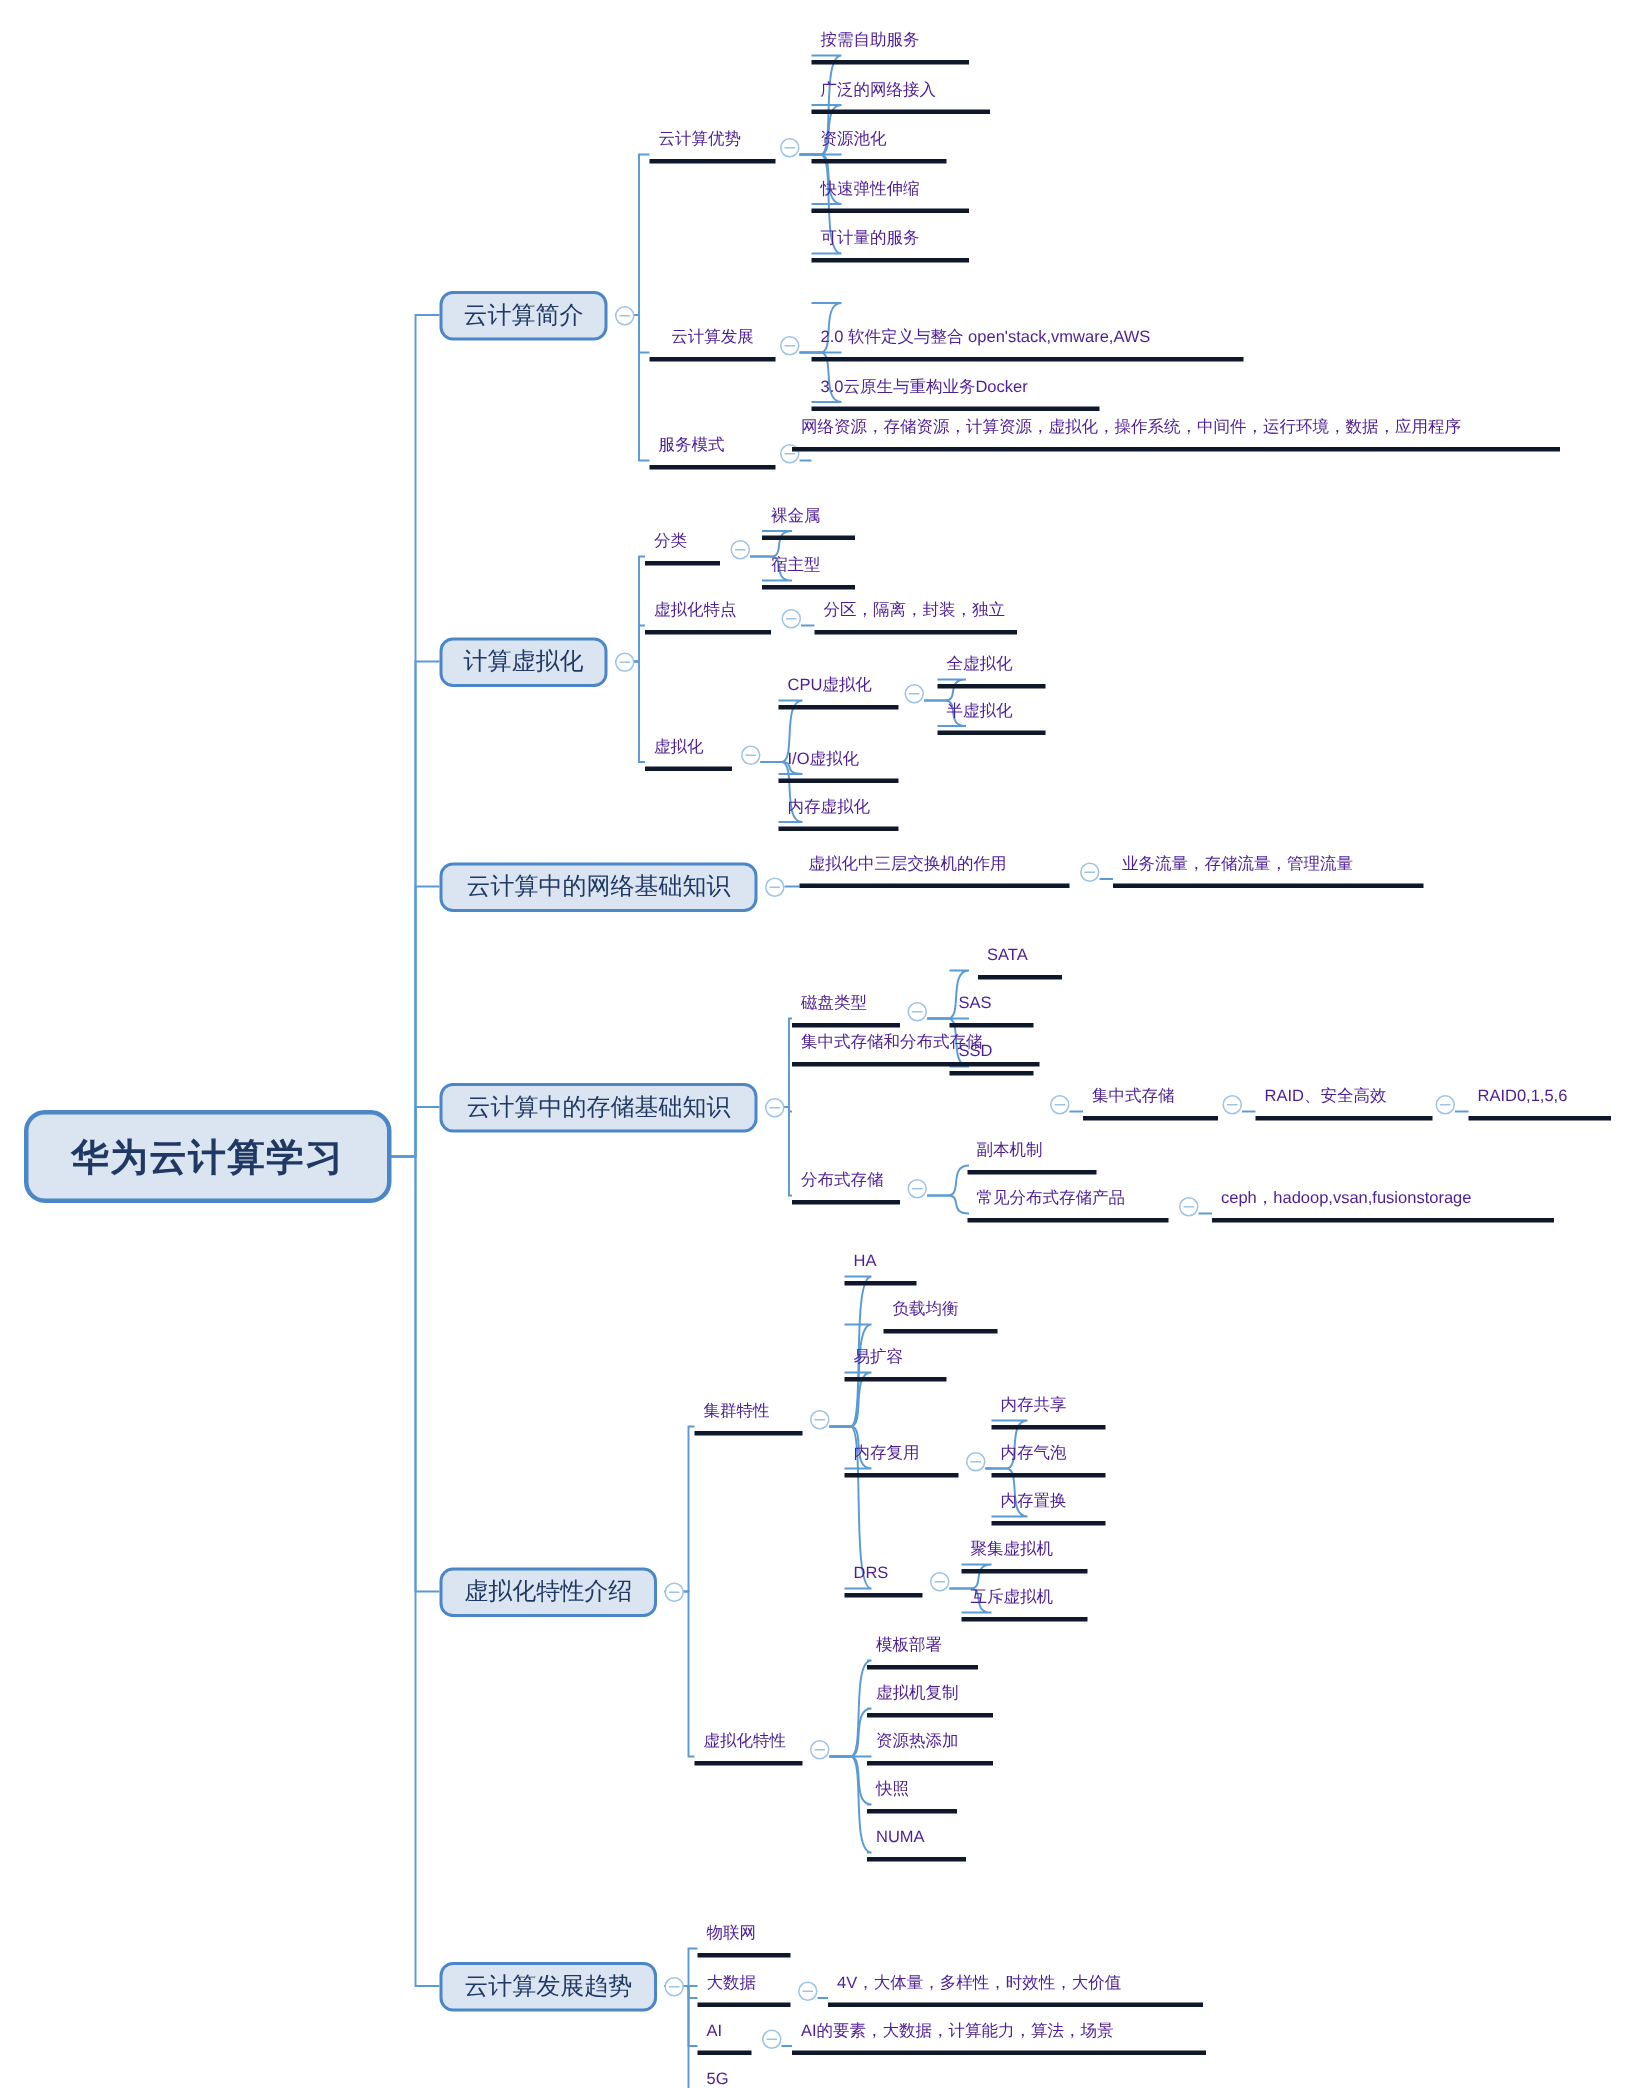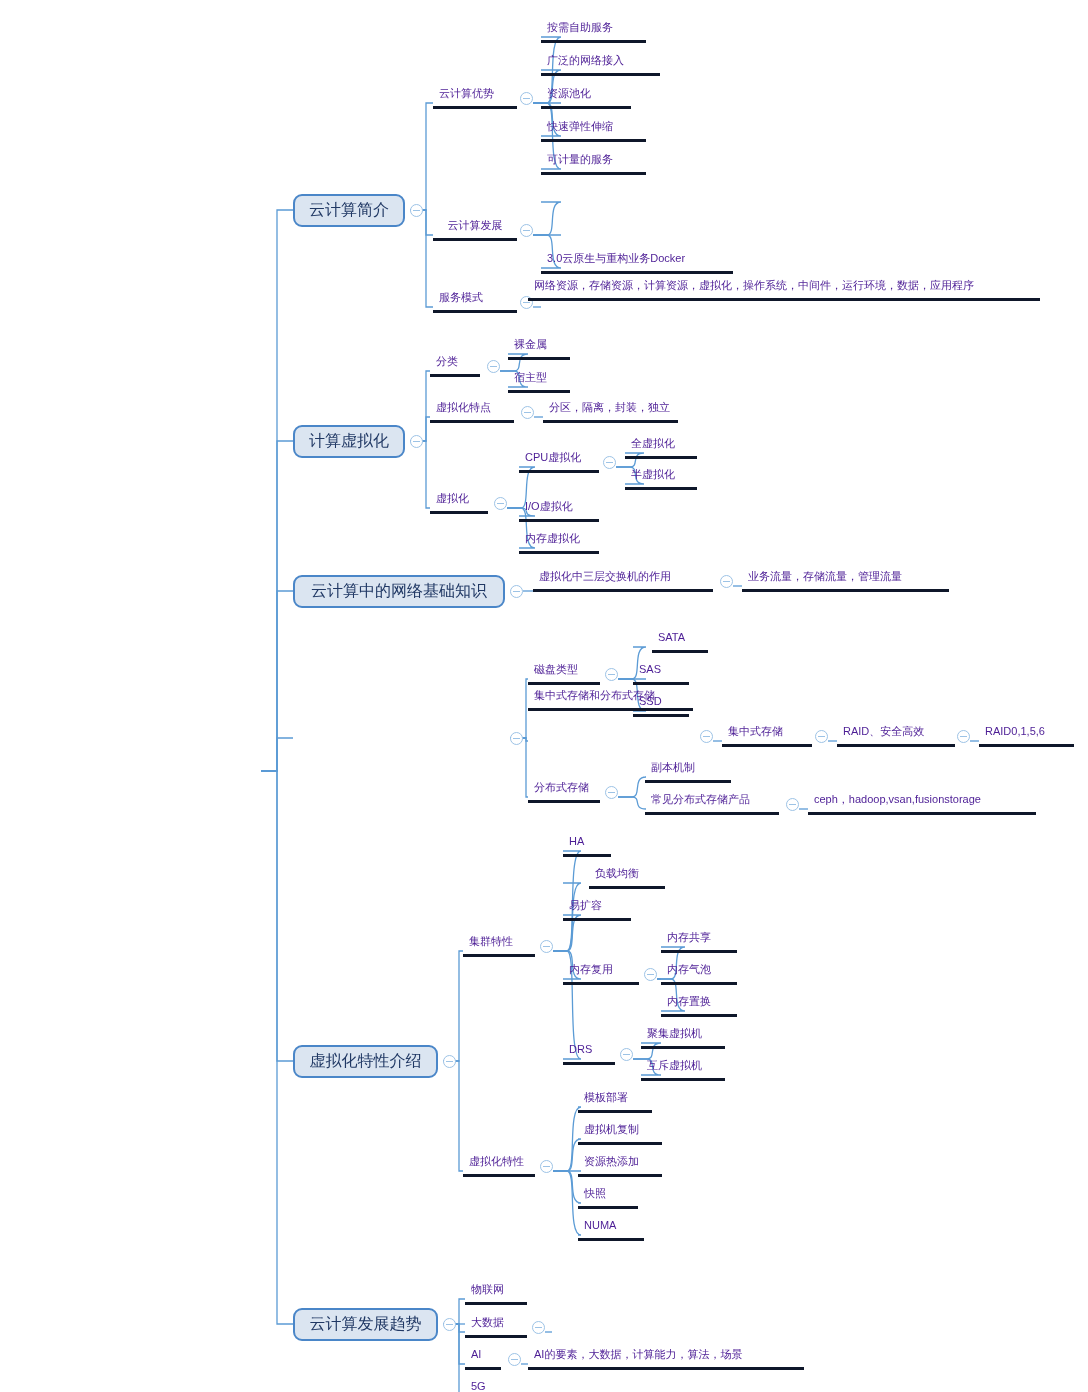--- a/index.html
+++ b/index.html
@@ -110,20 +110,23 @@
       <path d="M553,1171 H567 C577,1171 567,1235 581,1235 H578" stroke="#5b9bd5" stroke-width="1.3" fill="none"></path>
       <path d="M443,1324 H459 V1299 H465" stroke="#5b9bd5" stroke-width="1.3" fill="none"></path>
       <path d="M456,1324 H465" stroke="#5b9bd5" stroke-width="1.3" fill="none"></path>
       <path d="M443,1324 H459 V1332 H465" stroke="#5b9bd5" stroke-width="1.3" fill="none"></path>
       <path d="M443,1324 H459 V1364 H465" stroke="#5b9bd5" stroke-width="1.3" fill="none"></path>
       <path d="M443,1324 H459 V1396 H465" stroke="#5b9bd5" stroke-width="1.3" fill="none"></path>
       <path d="M545,1332 H552" stroke="#5b9bd5" stroke-width="1.3" fill="none"></path>
       <path d="M521,1364 H528" stroke="#5b9bd5" stroke-width="1.3" fill="none"></path>
     </svg>
 
+  <div class="root" style="left:16px;top:740px;width:245px;height:62px;">
+    <span>华为云计算学习</span>
+  </div>
 
   <div class="l1" style="left:293px;top:194px;width:112px;height:33px;">
     <span>云计算简介</span>
   </div>
   <div class="tog" style="left:410px;top:204px;"></div>
 
   <div class="node" style="left:433px;top:84px;width:84px;">
     <span>云计算优势</span>
   </div>
   <div class="tog" style="left:520px;top:92px;"></div>
@@ -142,20 +145,23 @@
   </div>
   <div class="node" style="left:541px;top:150px;width:105px;">
     <span>可计量的服务</span>
   </div>
 
   <div class="node" style="left:433px;top:216px;width:84px;text-align:center;">
     <span>云计算发展</span>
   </div>
   <div class="tog" style="left:520px;top:224px;"></div>
 
+  <div class="node" style="left:541px;top:216px;width:288px;">
+    <span>2.0 软件定义与整合 open'stack,vmware,AWS</span>
+  </div>
   <div class="node" style="left:541px;top:249px;width:192px;">
     <span>3.0云原生与重构业务Docker</span>
   </div>
 
   <div class="node" style="left:433px;top:288px;width:84px;">
     <span>服务模式</span>
   </div>
   <div class="tog" style="left:520px;top:296px;"></div>
 
   <div class="node wrap" style="left:528px;top:276px;width:512px;">
@@ -214,20 +220,23 @@
   <div class="tog" style="left:510px;top:585px;"></div>
 
   <div class="node" style="left:533px;top:567px;width:180px;">
     <span>虚拟化中三层交换机的作用</span>
   </div>
   <div class="tog" style="left:720px;top:575px;"></div>
   <div class="node" style="left:742px;top:567px;width:207px;">
     <span>业务流量，存储流量，管理流量</span>
   </div>
 
+  <div class="l1" style="left:293px;top:722px;width:212px;height:33px;">
+    <span>云计算中的存储基础知识</span>
+  </div>
   <div class="tog" style="left:510px;top:732px;"></div>
 
   <div class="node" style="left:528px;top:660px;width:72px;">
     <span>磁盘类型</span>
   </div>
   <div class="tog" style="left:605px;top:668px;"></div>
   <div class="node" style="left:652px;top:628px;width:56px;">
     <span>SATA</span>
   </div>
   <div class="node" style="left:633px;top:660px;width:56px;">
@@ -336,20 +345,23 @@
   </div>
   <div class="tog" style="left:443px;top:1318px;"></div>
 
   <div class="node" style="left:465px;top:1280px;width:62px;">
     <span>物联网</span>
   </div>
   <div class="node" style="left:465px;top:1313px;width:62px;">
     <span>大数据</span>
   </div>
   <div class="tog" style="left:532px;top:1321px;"></div>
+  <div class="node" style="left:552px;top:1313px;width:250px;">
+    <span>4V，大体量，多样性，时效性，大价值</span>
+  </div>
   <div class="node" style="left:465px;top:1345px;width:36px;">
     <span>AI</span>
   </div>
   <div class="tog" style="left:508px;top:1353px;"></div>
   <div class="node" style="left:528px;top:1345px;width:276px;">
     <span>AI的要素，大数据，计算能力，算法，场景</span>
   </div>
   <div class="node" style="left:465px;top:1377px;width:62px;">
     <span>5G</span>
   </div>

